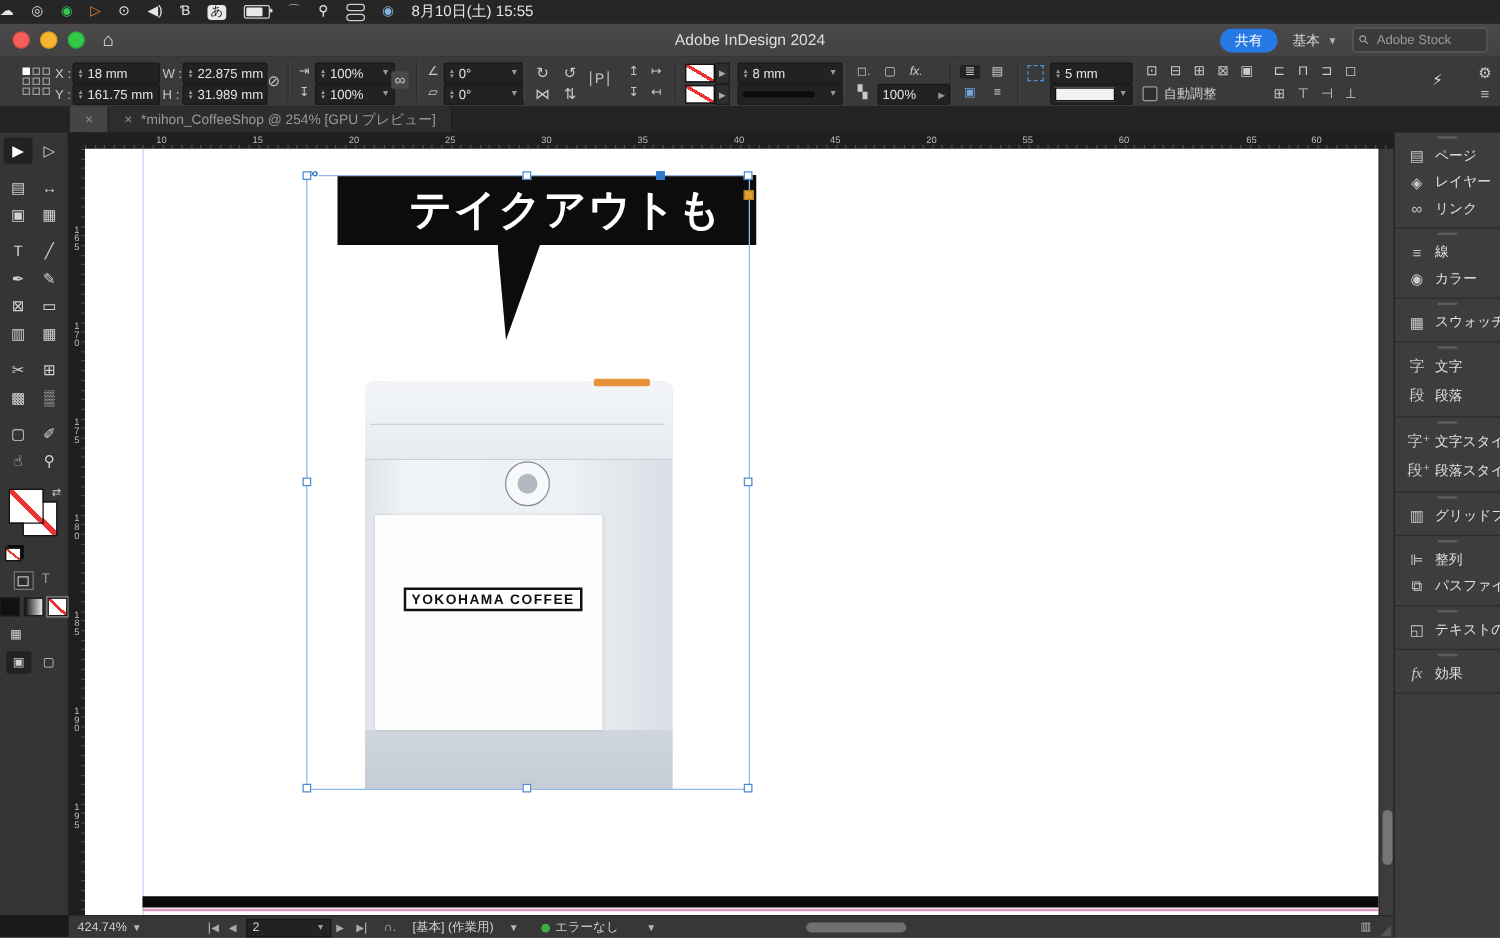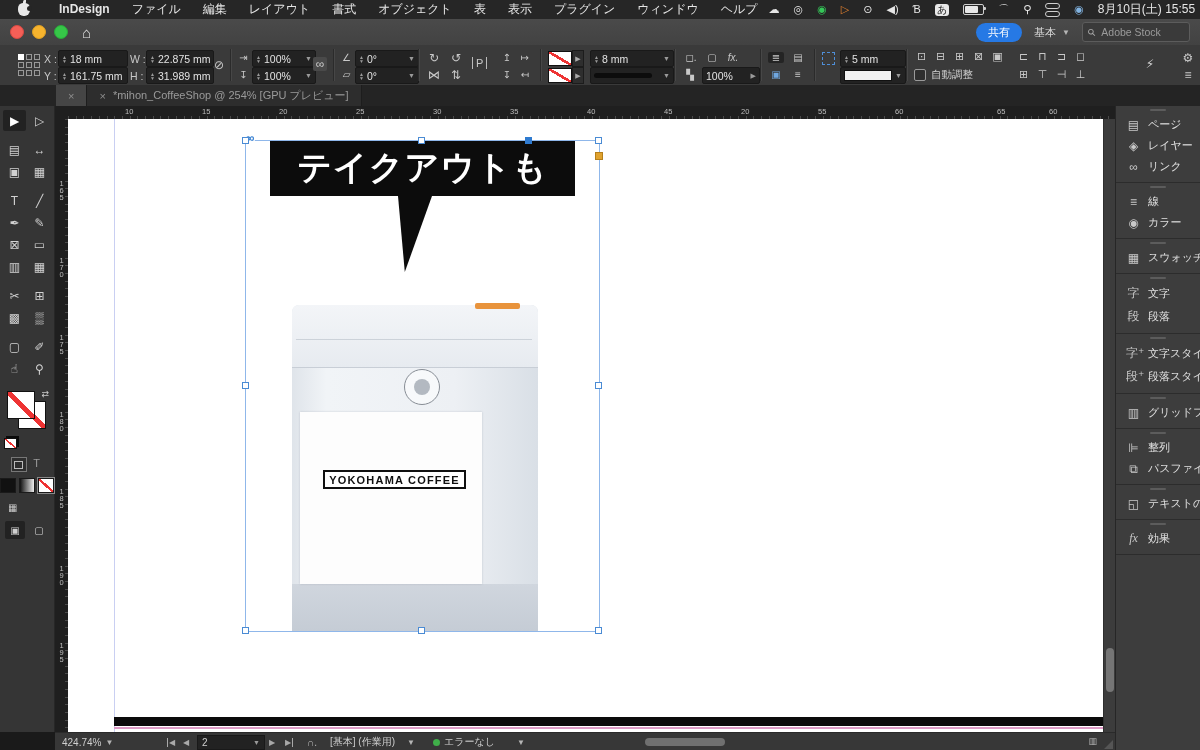--- a/index.html
+++ b/index.html
@@ -89,21 +89,21 @@
   .rh-label{position:absolute;top:1px;font-size:7.5px;color:#bdbdbd;}
   .rh-tick{position:absolute;bottom:0;width:1px;background:#6e6e6e;}
   .rv-label{position:absolute;left:0;width:13px;text-align:center;font-size:7.5px;line-height:7px;color:#bdbdbd;}
   .rv-tick{position:absolute;right:0;height:1px;background:#6e6e6e;}
   
   #canvas{position:absolute;left:68px;top:119px;width:1035px;height:613px;background:#ffffff;overflow:hidden;}
   .guide-v{position:absolute;left:46px;top:0;width:1px;height:613px;background:#c9cff2;}
   .black-bar{position:absolute;left:46px;top:598px;width:989px;height:9px;background:#0a0a0a;}
   .pink-line{position:absolute;left:46px;top:608px;width:989px;height:1.5px;background:#dd9bc6;}
   .banner{position:absolute;left:202px;top:21px;width:305px;height:56px;background:#0c0c0c;display:flex;align-items:center;justify-content:center;
-          color:#fff;font-weight:bold;font-size:34px;letter-spacing:1px;}
+          color:#fff;font-weight:bold;font-size:34px;letter-spacing:1px;padding-left:30px;}
   .banner-tail{position:absolute;left:330px;top:77px;width:34px;height:76px;background:#0c0c0c;
                clip-path:polygon(0 0,100% 0,20% 100%);}
   .bag{position:absolute;left:224px;top:186px;width:246px;height:326px;border-radius:7px 7px 0 0;
        background:linear-gradient(90deg,#dfe4ea 0%,#f1f4f7 14%,#edf0f4 66%,#d9dfe6 100%);}
   .bag-seal{position:absolute;left:0;top:0;width:100%;height:62px;border-radius:7px 7px 0 0;
             background:linear-gradient(#f3f5f8,#e7ebf0);border-bottom:1px solid #c8ced6;}
   .bag-zip{position:absolute;left:4px;top:34px;width:96%;height:1px;background:#ccd2d9;}
   .valve-outer{position:absolute;left:112px;top:64px;width:36px;height:36px;border:1.5px solid #878d95;border-radius:50%;box-sizing:border-box;background:rgba(255,255,255,.55);}
   .valve-inner{position:absolute;left:122px;top:74px;width:16px;height:16px;border-radius:50%;background:#b3b9c1;}
   .orange-sliver{position:absolute;left:183px;top:-2px;width:45px;height:6px;background:#e8933c;border-radius:2px;}
@@ -140,34 +140,20 @@
   .rp-item{display:flex;align-items:center;gap:7px;padding:3px 0 3px 10px;font-size:11px;color:#e0e0e0;white-space:nowrap;}
   .rp-icon{width:15px;text-align:center;font-size:12px;color:#c9c9c9;flex:0 0 15px;}
   .rp-icon.fx{font-style:italic;font-family:"Liberation Serif","DejaVu Serif",serif;}
 </style>
 </head>
 <body>
 
 <div id="root">
 
   <div id="menubar">
-    <div class="mb-left">
-      <span class="apple-icon"></span>
-    <span class="menu-item app">InDesign</span>
-        <span class="menu-item">ファイル</span>
-        <span class="menu-item">編集</span>
-        <span class="menu-item">レイアウト</span>
-        <span class="menu-item">書式</span>
-        <span class="menu-item">オブジェクト</span>
-        <span class="menu-item">表</span>
-        <span class="menu-item">表示</span>
-        <span class="menu-item">プラグイン</span>
-        <span class="menu-item">ウィンドウ</span>
-        <span class="menu-item">ヘルプ</span>
-      </div>
     <div class="mb-right">
     <span class="status-icon" style="color: rgb(230, 230, 230);">☁</span>
         <span class="status-icon" style="color: rgb(230, 230, 230);">◎</span>
         <span class="status-icon" style="color: rgb(53, 199, 89);">◉</span>
         <span class="status-icon" style="color: rgb(232, 131, 46);">▷</span>
         <span class="status-icon" style="color: rgb(230, 230, 230);">⊙</span>
         <span class="status-icon" style="color: rgb(230, 230, 230);">◀)</span>
         <span class="status-icon" style="color: rgb(230, 230, 230);">Ɓ</span>
         <span class="ime-box">あ</span>
         <span class="battery"></span>
@@ -182,20 +168,21 @@
       </div>
   </div>
 
   <div id="titlebar">
     <div class="traffic">
       <span class="tl red"></span>
       <span class="tl yel"></span>
       <span class="tl grn"></span>
     </div>
     <span class="home-icon">⌂</span>
+    <div id="app-title">Adobe InDesign 2024</div>
     <div class="tb-right">
       <span class="share-btn">共有</span>
       <span class="workspace">
         <span>基本</span>
         <span class="chev">▼</span>
       </span>
       <span class="stock-box">
         <span class="mag">⚲</span>
         <input placeholder="Adobe Stock" style="">
       </span>

